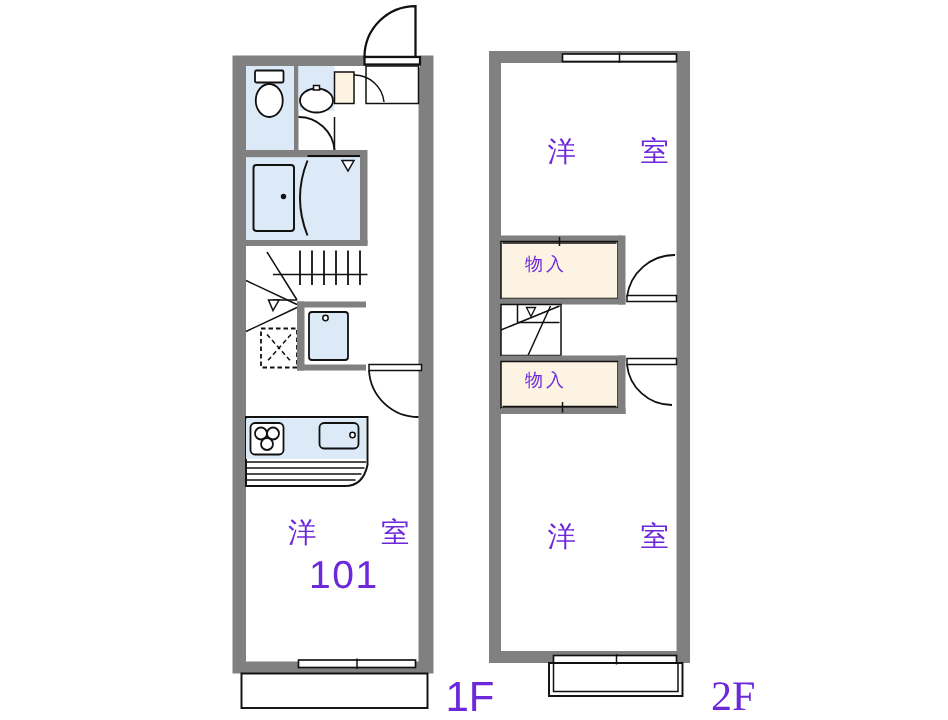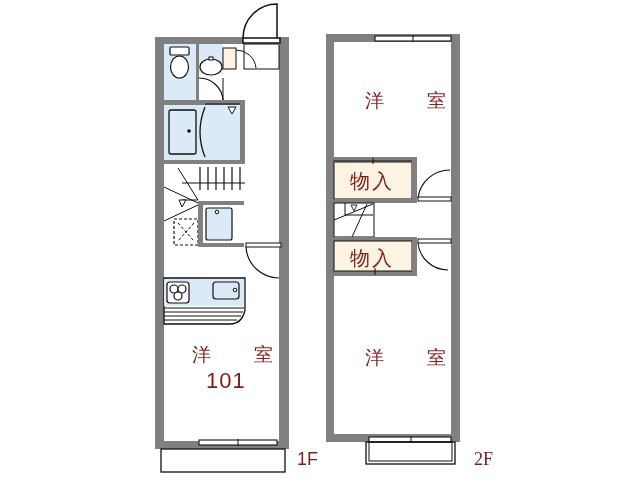--- a/index.html
+++ b/index.html
@@ -1,22 +1,22 @@
 <!DOCTYPE html>
 <html><head>
   <meta charset="utf-8">
   <style>
     html, body { margin: 0; padding: 0; background: #ffffff; }
     body { width: 632px; height: 480px; overflow: hidden; position: relative; font-family: "DejaVu Sans", sans-serif; }
     svg { position: absolute; left: 0; top: 0; }
-    .lbl { position: absolute; color: #7f1d1d; white-space: nowrap; font-family: "DejaVu Sans", sans-serif; }
+    .lbl { position: absolute; color: #6d28d9; white-space: nowrap; font-family: "DejaVu Sans", sans-serif; }
     .room { font-size: 19px; letter-spacing: 12px; }
-    .unit { font-size: 22px; font-family: "Liberation Sans", sans-serif; letter-spacing: 1px; }
-    .floor { font-size: 18px; font-family: "Liberation Sans", sans-serif; }
-    .storage { font-size: 20px; letter-spacing: 2px; }
+    .unit { font-size: 26px; font-family: "Liberation Sans", sans-serif; letter-spacing: 1px; }
+    .floor { font-size: 28px; font-family: "Liberation Sans", sans-serif; }
+    .storage { font-size: 12px; letter-spacing: 2px; }
   </style>
 </head>
 <body>
 
 <svg width="632" height="480" viewBox="0 0 632 480" xmlns="http://www.w3.org/2000/svg">
 
   <g>
 
     <rect x="155" y="37" width="134" height="412" fill="#808080"></rect>
     <rect x="164" y="44" width="115" height="397" fill="#ffffff"></rect>

